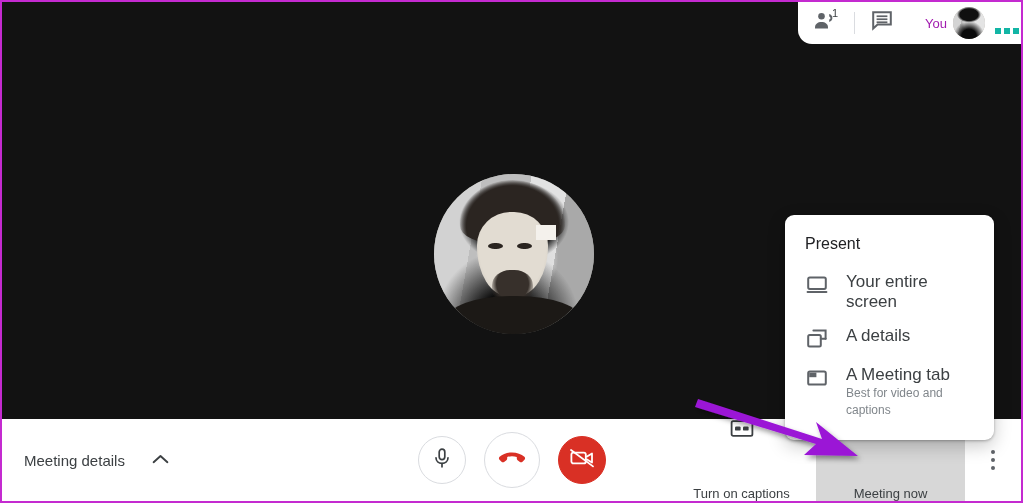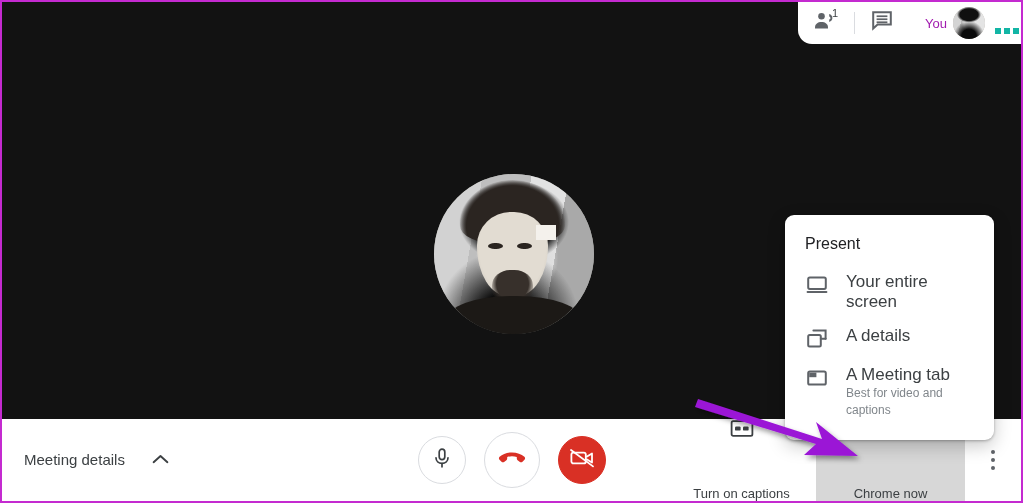--- a/index.html
+++ b/index.html
@@ -203,21 +203,21 @@
     width: 1019px; height: 82px;
     background: #fff;
     display: flex;
     align-items: center;
     z-index: 4;
   }
   #meeting-details {
     position: absolute;
     left: 22px; top: 50%;
     transform: translateY(-50%);
-    display: flex; align-items: flex-start; gap: 27px;
+    display: flex; align-items: center; gap: 27px;
     cursor: pointer;
   }
   #meeting-details-label {
     font-size: 15px;
     color: #3c4043;
   }
 
   #center-controls {
     position: absolute;
     left: 50%; top: 50%;
@@ -444,21 +444,21 @@
         <span class="tool-label">Turn on captions</span>
       </div>
 
       <div class="tool-cell active">
         <span>
           <svg width="24" height="22" viewBox="0 0 24 22" fill="none">
             <rect x="3.4" y="2.6" width="17.2" height="16" rx="1.8" stroke="#3c4043" stroke-width="1.8"></rect>
             <path d="M12 14.4V6.8M12 6.8 8.6 10.2M12 6.8l3.4 3.4" stroke="#3c4043" stroke-width="1.8" stroke-linecap="round" stroke-linejoin="round"></path>
           </svg>
         </span>
-        <span class="tool-label">Chrome now</span>
+        <span class="tool-label">Meeting now</span>
       </div>
 
       <div id="kebab-cell">
         <span class="kebab">
           <span></span>
           <span></span>
           <span></span>
         </span>
       </div>
     </div>

